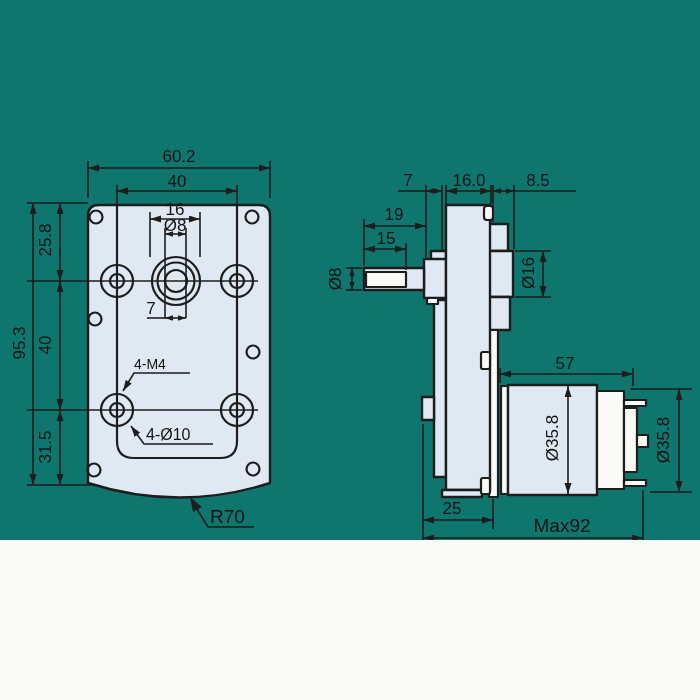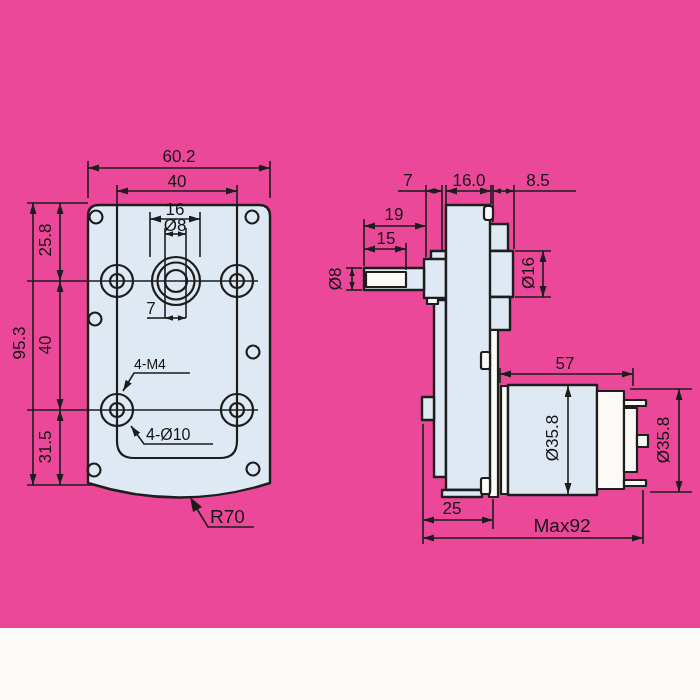--- a/index.html
+++ b/index.html
@@ -1,17 +1,17 @@
 <!DOCTYPE html>
 <html><head>
 <meta charset="utf-8">
 <style>
   html,body{margin:0;padding:0;}
   body{width:700px;height:700px;background:#fbfaf6;font-family:"Liberation Sans",sans-serif;}
-  .canvas{position:relative;width:700px;height:628px;background:#ec4899;overflow:hidden;}
+  .canvas{position:relative;width:700px;height:540px;background:#0f766e;overflow:hidden;}
   svg{display:block;}
   .part{fill:#dfe9f3;stroke:#1d1d1d;stroke-width:2.4;stroke-linejoin:round;}
   .partw{fill:#fbfaf6;stroke:#1d1d1d;stroke-width:2.2;stroke-linejoin:round;}
   .ln{fill:none;stroke:#1d1d1d;stroke-width:2.2;}
   .dim{fill:none;stroke:#1d1d1d;stroke-width:1.6;}
   text{fill:#141414;font-size:17px;font-family:"Liberation Sans",sans-serif;}
   .sm{font-size:14px;}
   .md{font-size:16px;}
   .lg{font-size:19px;}
   .rot{dominant-baseline:middle;}

